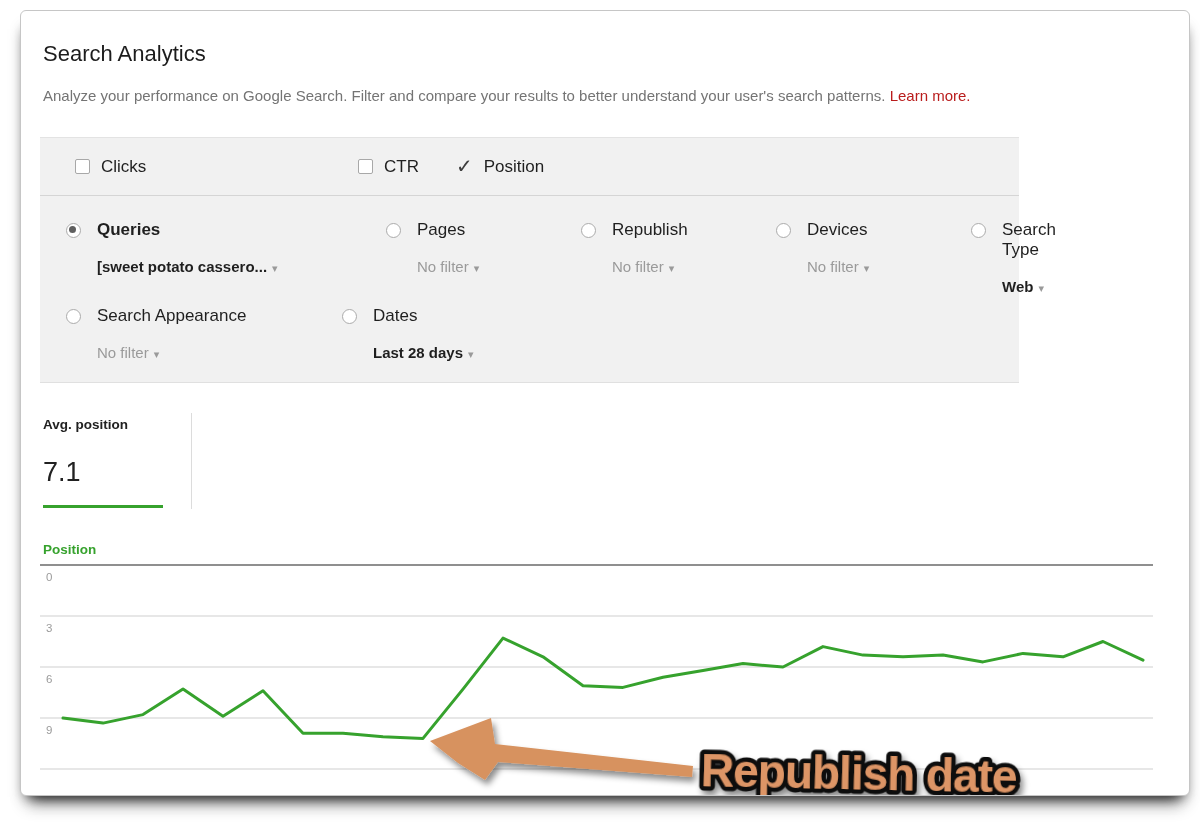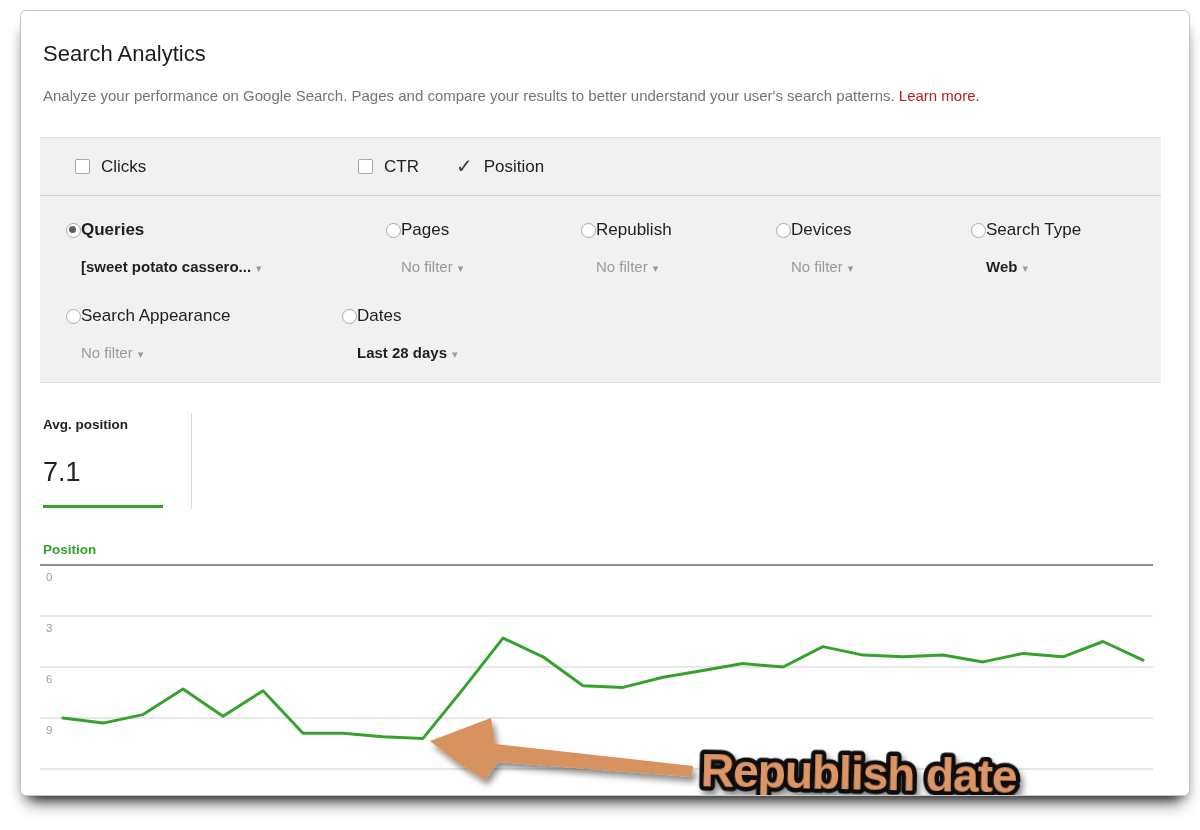--- a/index.html
+++ b/index.html
@@ -8,30 +8,30 @@
   .frame{position:absolute;left:20px;top:10px;width:1168px;height:784px;background:#fff;
          border:1px solid #c6c6c6;border-radius:6px;
          box-shadow:0 15px 16px -8px rgba(0,0,0,0.45),
                     -4px 10px 12px -9px rgba(0,0,0,0.55),
                     4px 10px 12px -9px rgba(0,0,0,0.55);}
 
   .page-title{position:absolute;left:22px;top:30px;font-size:22px;font-weight:400;color:#1c1c1c;margin:0;}
   .page-desc{position:absolute;left:22px;top:76px;font-size:15px;color:#747474;margin:0;white-space:nowrap;}
   .page-desc a{color:#1155cc;text-decoration:none;cursor:pointer;}
 
-  .filter-panel{position:absolute;left:19px;top:126px;width:1121px;height:246px;background:#f1f1f1;
+  .filter-panel{position:absolute;left:19px;top:126px;width:979px;height:246px;background:#f1f1f1;
                 border-top:1px solid #e3e3e3;border-bottom:1px solid #e0e0e0;box-sizing:border-box;}
   .metric-row{position:absolute;left:0;top:0;right:0;height:57px;border-bottom:1px solid #d5d5d5;}
   .metric{position:absolute;top:0;height:57px;display:flex;align-items:center;gap:11px;cursor:pointer;}
   .metric-label{font-size:17px;color:#1f1f1f;}
   .box{width:15px;height:15px;background:#fff;border:1px solid #a8a8a8;border-radius:2px;box-sizing:border-box;}
   .check-icon{display:none;font-size:20px;color:#3d3d3d;line-height:15px;font-weight:400;}
   .metric.checked .check-icon{display:inline-block;}
 
-  .dim{position:absolute;display:flex;cursor:pointer;}
+  .dim{position:absolute;display:flex;gap:16px;cursor:pointer;}
   .radio{width:15px;height:15px;margin-top:3px;background:#fff;border:1px solid #ababab;border-radius:50%;
          box-sizing:border-box;position:relative;flex:0 0 auto;}
   .dim.selected .radio::after{content:"";position:absolute;left:2px;top:2px;width:7px;height:7px;
          border-radius:50%;background:#5f5f5f;}
   .dim-label{font-size:17px;color:#1f1f1f;}
   .dim.selected .dim-label{font-weight:bold;}
   .dim-filter{margin-top:18px;font-size:15px;color:#9a9a9a;white-space:nowrap;}
   .dim.active .dim-filter{color:#1f1f1f;font-weight:bold;}
   .caret{font-size:11px;color:#9a9a9a;margin-left:5px;font-weight:400;}
 
@@ -46,21 +46,21 @@
   #chart-svg text{font-family:"Liberation Sans",sans-serif;}
   .annot-text{font-weight:bold;font-size:46px;letter-spacing:-1px;paint-order:stroke fill;
               stroke:#0d0d0d;stroke-width:9px;stroke-linejoin:round;}
 </style>
 </head>
 <body>
 
 <div class="frame">
 
   <h1 class="page-title">Search Analytics</h1>
-  <p class="page-desc"><span>Analyze your performance on Google Search. Pages and compare your results to better understand your user's search patterns. </span><a style="color: #b91c1c;">Learn more.</a></p>
+  <p class="page-desc"><span>Analyze your performance on Google Search. Filter and compare your results to better understand your user's search patterns. </span><a style="color: #b91c1c;">Learn more.</a></p>
 
   <div class="filter-panel">
     <div class="metric-row">
       <div class="metric" style="left:35px">
         <span class="box"></span>
 
         <span class="metric-label">Clicks</span>
       </div>
       <div class="metric" style="left:318px">
         <span class="box"></span>

